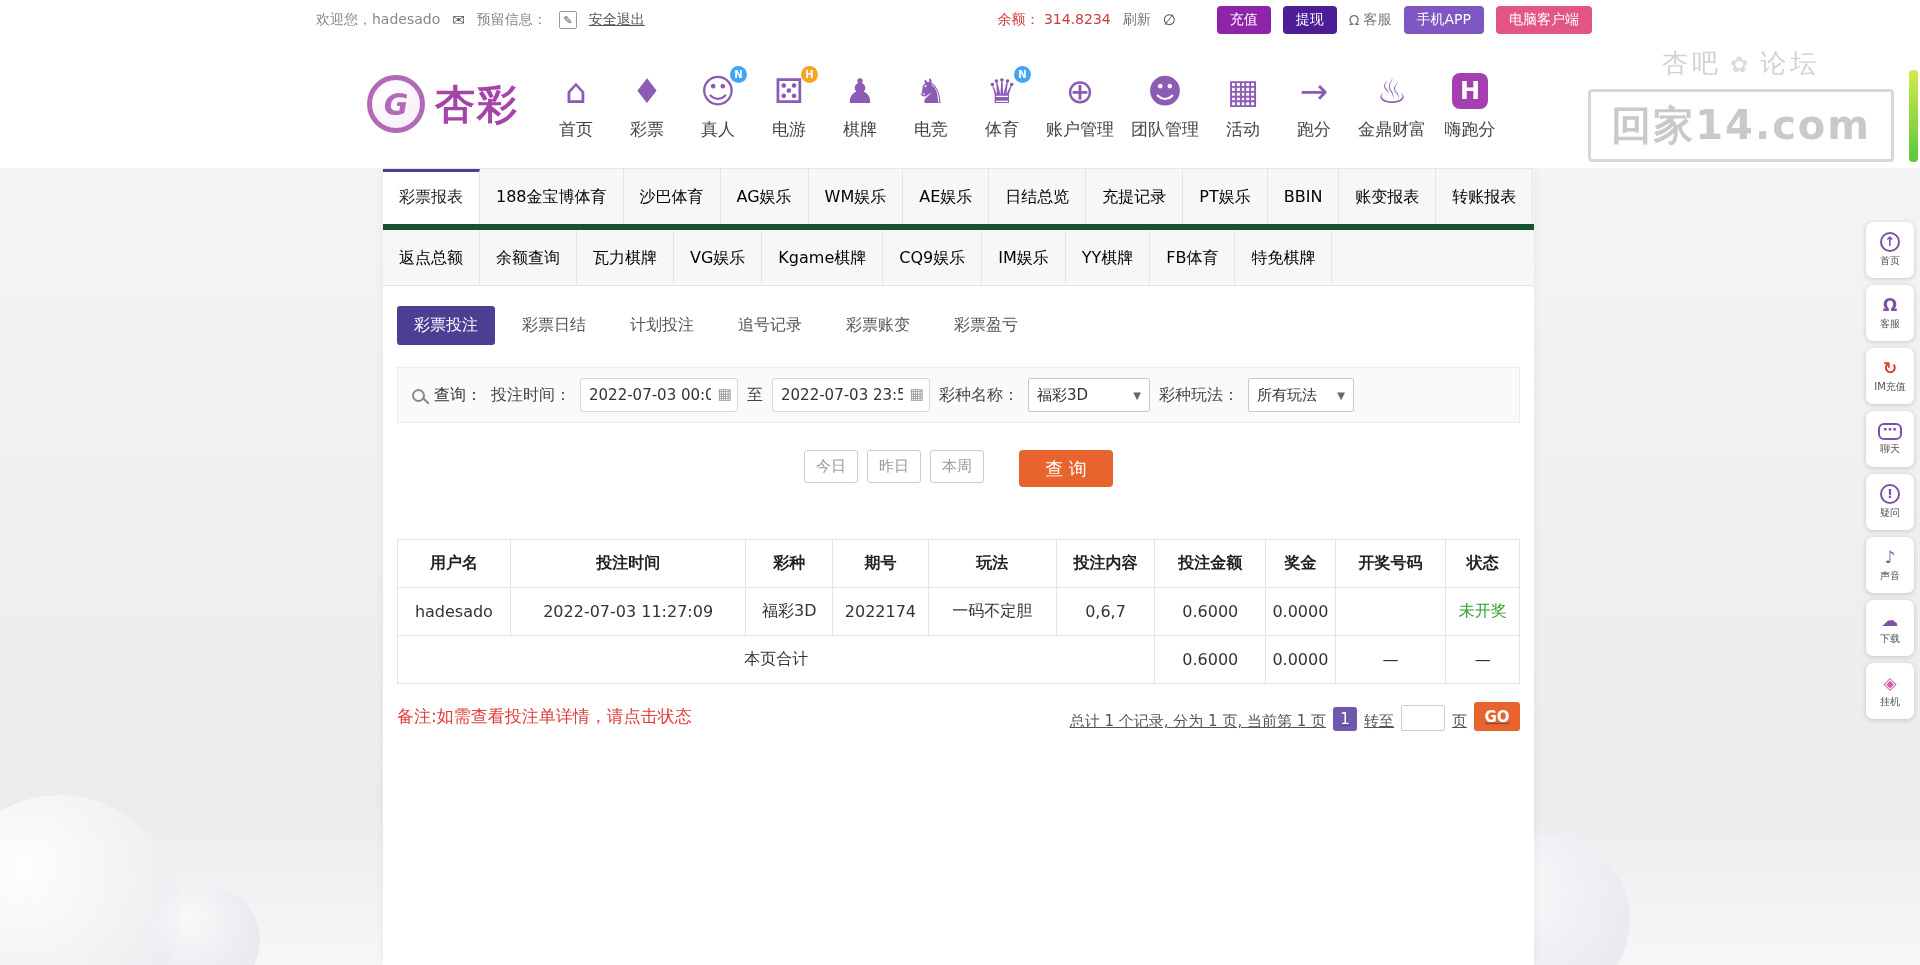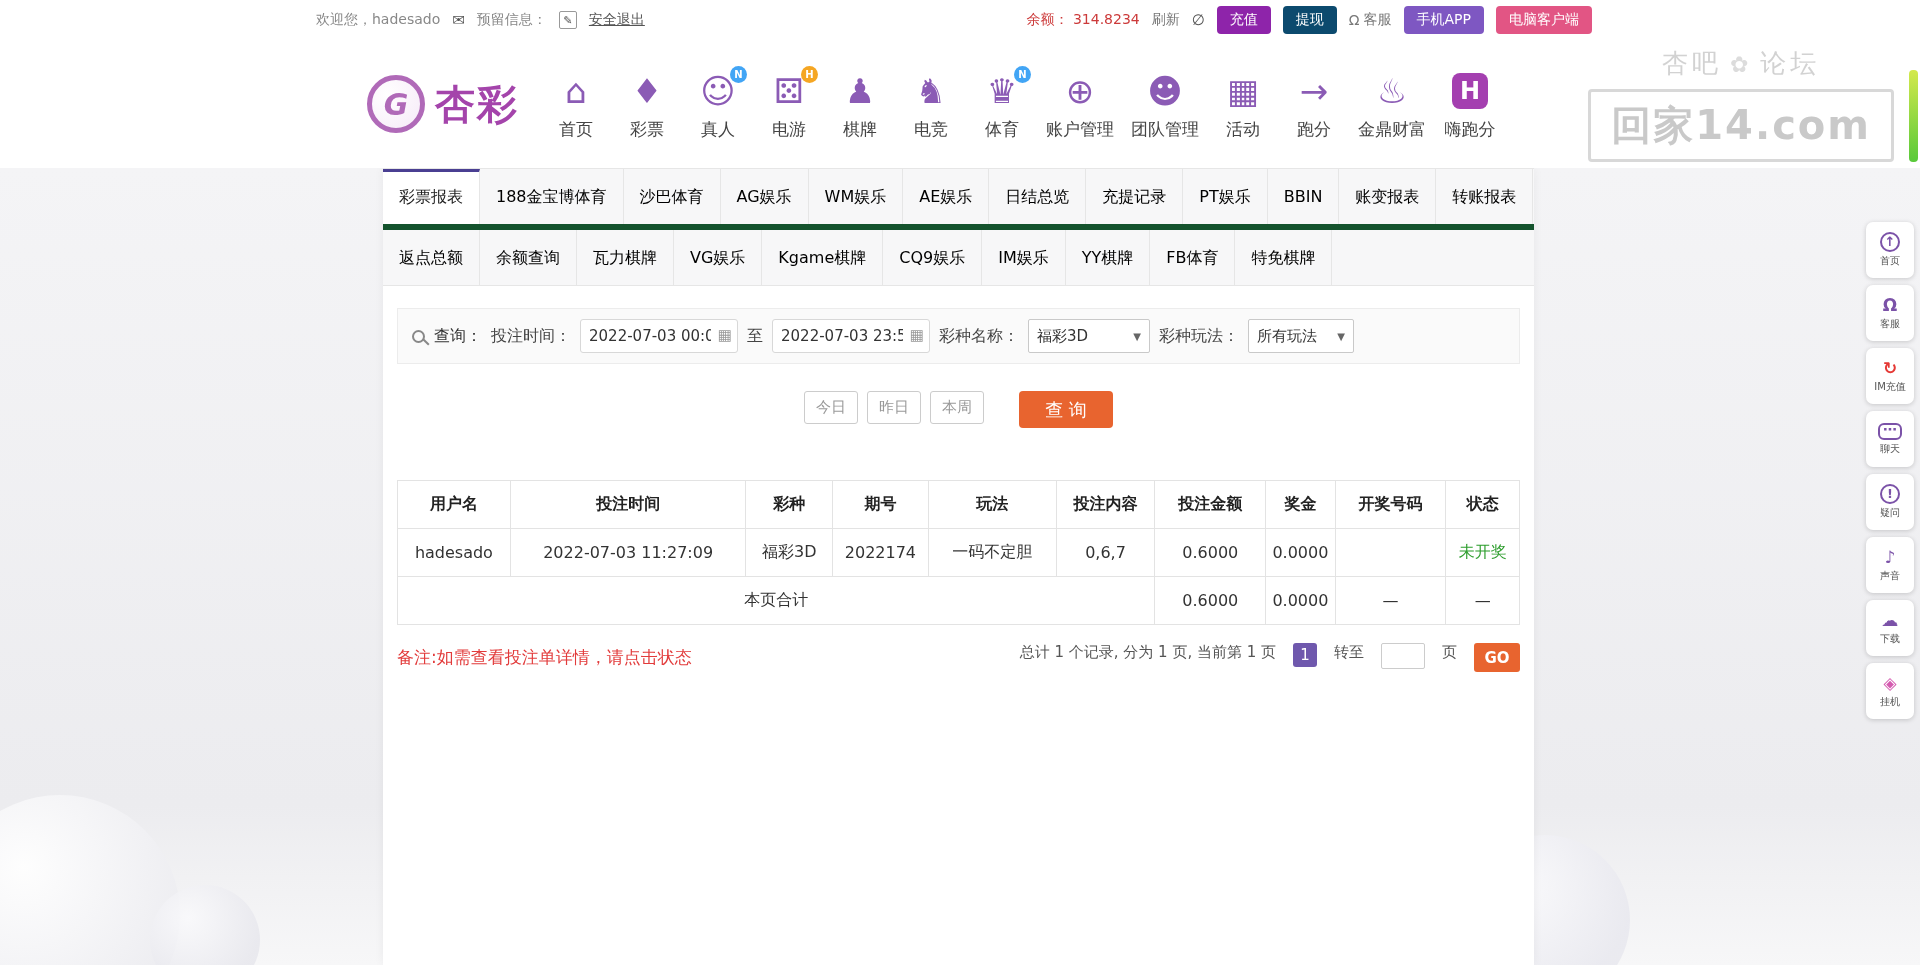--- a/index.html
+++ b/index.html
@@ -24,22 +24,22 @@
     padding:0 328px 0 316px; font-size:14px; color:#888; }
   .topbar-left, .topbar-right { display:flex; align-items:center; gap:12px; }
   .tb-icon { color:#555; font-size:15px; cursor:pointer; }
   .tb-icon.boxed { border:1px solid #999; font-size:11px; width:18px; height:18px;
     display:inline-flex; align-items:center; justify-content:center; border-radius:2px; }
   .logout { color:#555; text-decoration:underline; cursor:pointer; }
   .balance { color:#cc3a3a; }
   .refresh { color:#777; cursor:pointer; }
   .tb-btn { border:none; color:#fff; font-size:14px; padding:5px 13px;
     border-radius:4px; cursor:pointer; font-family:inherit; }
-  .tb-btn.recharge { background:#8e24aa; }
-  .tb-btn.withdraw { background:#0c4a6e; }
+  .tb-btn.recharge { background:#8e24aa;margin-left:29px; }
+  .tb-btn.withdraw { background:#4c1d95; }
   .tb-btn.mobile-app { background:#7e57c2; }
   .tb-btn.pc-client { background:#e25584; }
   .service { display:inline-flex; align-items:center; gap:4px; color:#777; cursor:pointer; }
 
   
   .brand-row { position:relative; z-index:2; height:128px; background:#fff;
     display:flex; align-items:center; padding-left:367px; }
   .logo { display:flex; align-items:center; gap:10px; cursor:pointer; }
   .logo-mark { width:58px; height:58px; border:5px solid #b06ab8; border-radius:50%;
     display:flex; align-items:center; justify-content:center;
@@ -100,21 +100,21 @@
   table.report th, table.report td { border:1px solid #e3e3e3; height:48px; text-align:center;
     padding:0 6px; font-weight:normal; }
   table.report th { font-weight:bold; color:#222; }
   .col-user{width:112px}.col-time{width:234px}.col-type{width:86px}.col-issue{width:95px}
   .col-play{width:127px}.col-content{width:98px}.col-amount{width:110px}.col-bonus{width:60px}
   .col-numbers{width:110px}.col-status{width:73px}
   td.status { color:#2e9e2e; cursor:pointer; }
 
   .table-footer { margin:18px 14px 0; display:flex; justify-content:space-between; align-items:center; }
   .note { color:#e23b3b; font-size:17px; }
-  .pagination { display:flex; align-items:flex-start; gap:17px; color:#555; font-size:15px; }
+  .pagination { display:flex; align-items:flex-end; gap:7px; color:#555; font-size:15px;text-decoration:underline; }
   .page-badge { background:#6f58ad; color:#fff; min-width:24px; height:24px; line-height:24px;
     text-align:center; border-radius:3px; font-size:15px; cursor:pointer; }
   .goto-input { width:44px; height:26px; border:1px solid #ccc; border-radius:2px; font-family:inherit; }
   .go-btn { width:46px; height:29px; border:none; background:#e8642f; color:#fff; font-weight:bold;
     font-size:15px; border-radius:3px; cursor:pointer; font-family:inherit; }
 
   
   .watermark { position:absolute; top:46px; right:26px; z-index:3; text-align:center;
     color:#cfcfcf; pointer-events:none; }
   .wm-top { font-size:26px; letter-spacing:4px; color:#d2d2d2; }
@@ -262,20 +262,28 @@
       <div class="tab">VG娱乐</div>
       <div class="tab">Kgame棋牌</div>
       <div class="tab">CQ9娱乐</div>
       <div class="tab">IM娱乐</div>
       <div class="tab">YY棋牌</div>
       <div class="tab">FB体育</div>
       <div class="tab">特免棋牌</div>
     </div>
   </div>
 
+  <div class="subtabs">
+    <div class="subtab active">彩票投注</div>
+    <div class="subtab">彩票日结</div>
+    <div class="subtab">计划投注</div>
+    <div class="subtab">追号记录</div>
+    <div class="subtab">彩票账变</div>
+    <div class="subtab">彩票盈亏</div>
+  </div>
 
   <div class="query-bar">
     <span class="mag"></span>
     <span class="q-label strong">查询：</span>
     <span class="q-label">投注时间：</span>
     <span class="date-wrap">
       <input class="date-input" value="2022-07-03 00:00:00" style="">
       <span class="cal">▦</span>
     </span>
     <span class="q-label">至</span>

